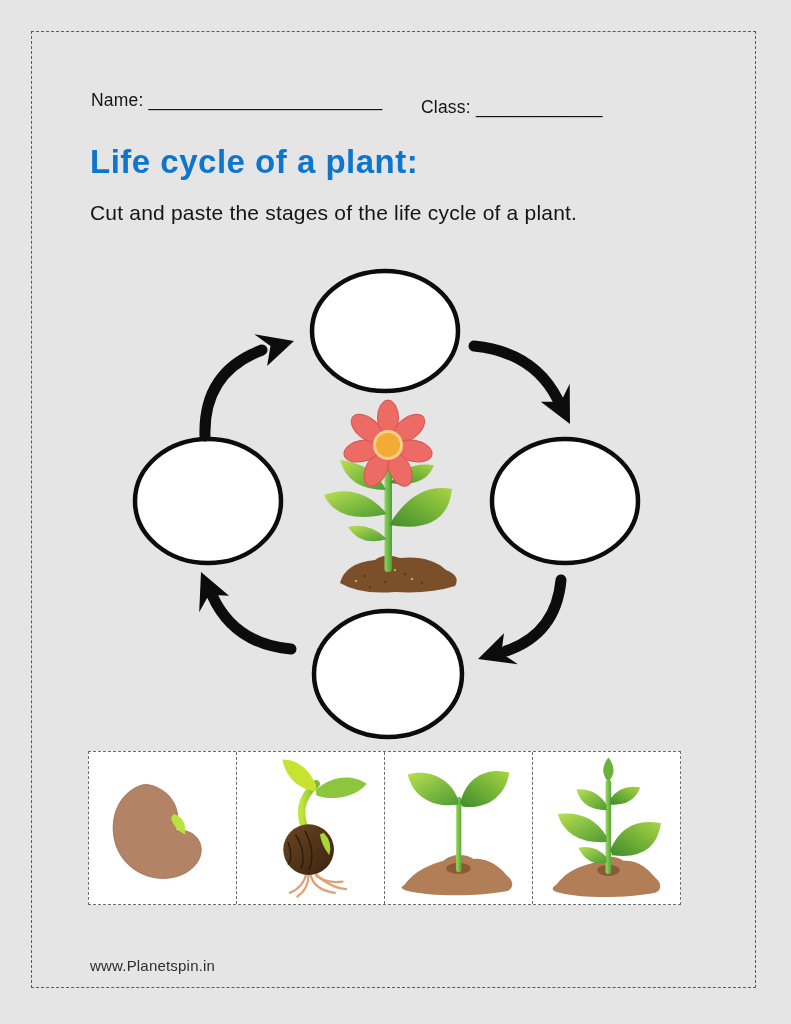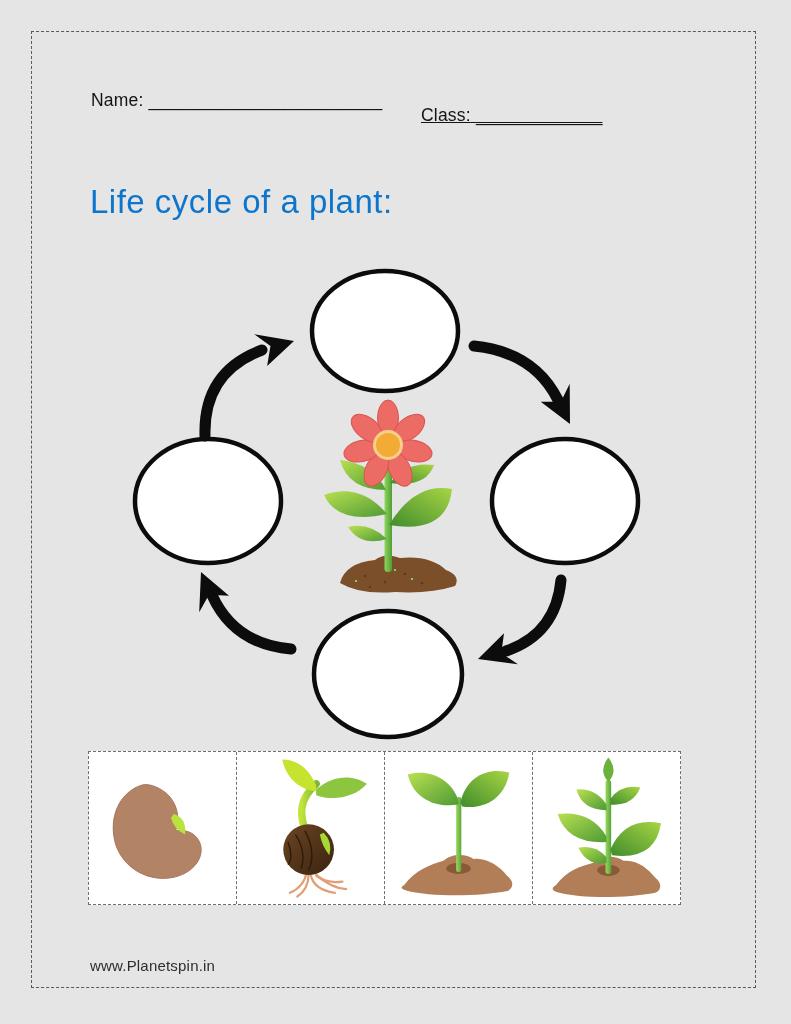--- a/index.html
+++ b/index.html
@@ -10,24 +10,24 @@
   .border-box{
     position:absolute;left:31px;top:31px;width:725px;height:957px;
     border:1.5px dashed #5a5a5a;box-sizing:border-box;
   }
   .header-row{
     position:absolute;left:91px;top:90px;width:620px;
     font-size:17.5px;color:#141414;letter-spacing:.2px;
   }
   .field{display:inline-block;}
   .field .line{letter-spacing:0;}
-  .field-class{position:absolute;left:330px;top:15px;text-decoration:underline;}
+  .field-class{position:absolute;left:330px;top:7px;}
   .title{
     position:absolute;left:90px;top:143px;
-    font-size:33px;font-weight:normal;color:#0d76cc;letter-spacing:.5px;margin-top:40px;
+    font-size:33px;font-weight:bold;color:#0d76cc;letter-spacing:.5px;
   }
   .instruction{
     position:absolute;left:90px;top:201px;
     font-size:21px;color:#141414;letter-spacing:.2px;
   }
   .cycle-wrap{position:absolute;left:100px;top:253px;width:580px;height:502px;}
   .cutout-strip{
     position:absolute;left:88px;top:751px;width:593px;height:154px;
     border:1.5px dashed #6e6e6e;box-sizing:border-box;
     display:flex;background:#fff;
@@ -56,20 +56,21 @@
       <span class="line">________________________</span>
     </span>
     <span class="field field-class">
       <span>Class:</span>
       <span class="line">_____________</span>
     </span>
   </div>
 
   <div class="title">Life cycle of a plant:</div>
 
+  <div class="instruction">Cut and paste the stages of the life cycle of a plant.</div>
 
   <div class="cycle-wrap">
     <svg viewBox="100 255 580 502" width="580" height="502">
       <defs>
         <linearGradient id="leafG" x1="0" y1="0" x2="1" y2="1">
           <stop offset="0" stop-color="#b9e050"></stop>
             <stop offset="1" stop-color="#4e9b35"></stop>
         </linearGradient>
         <linearGradient id="leafG2" x1="1" y1="0" x2="0" y2="1">
           <stop offset="0" stop-color="#a8d544"></stop>

